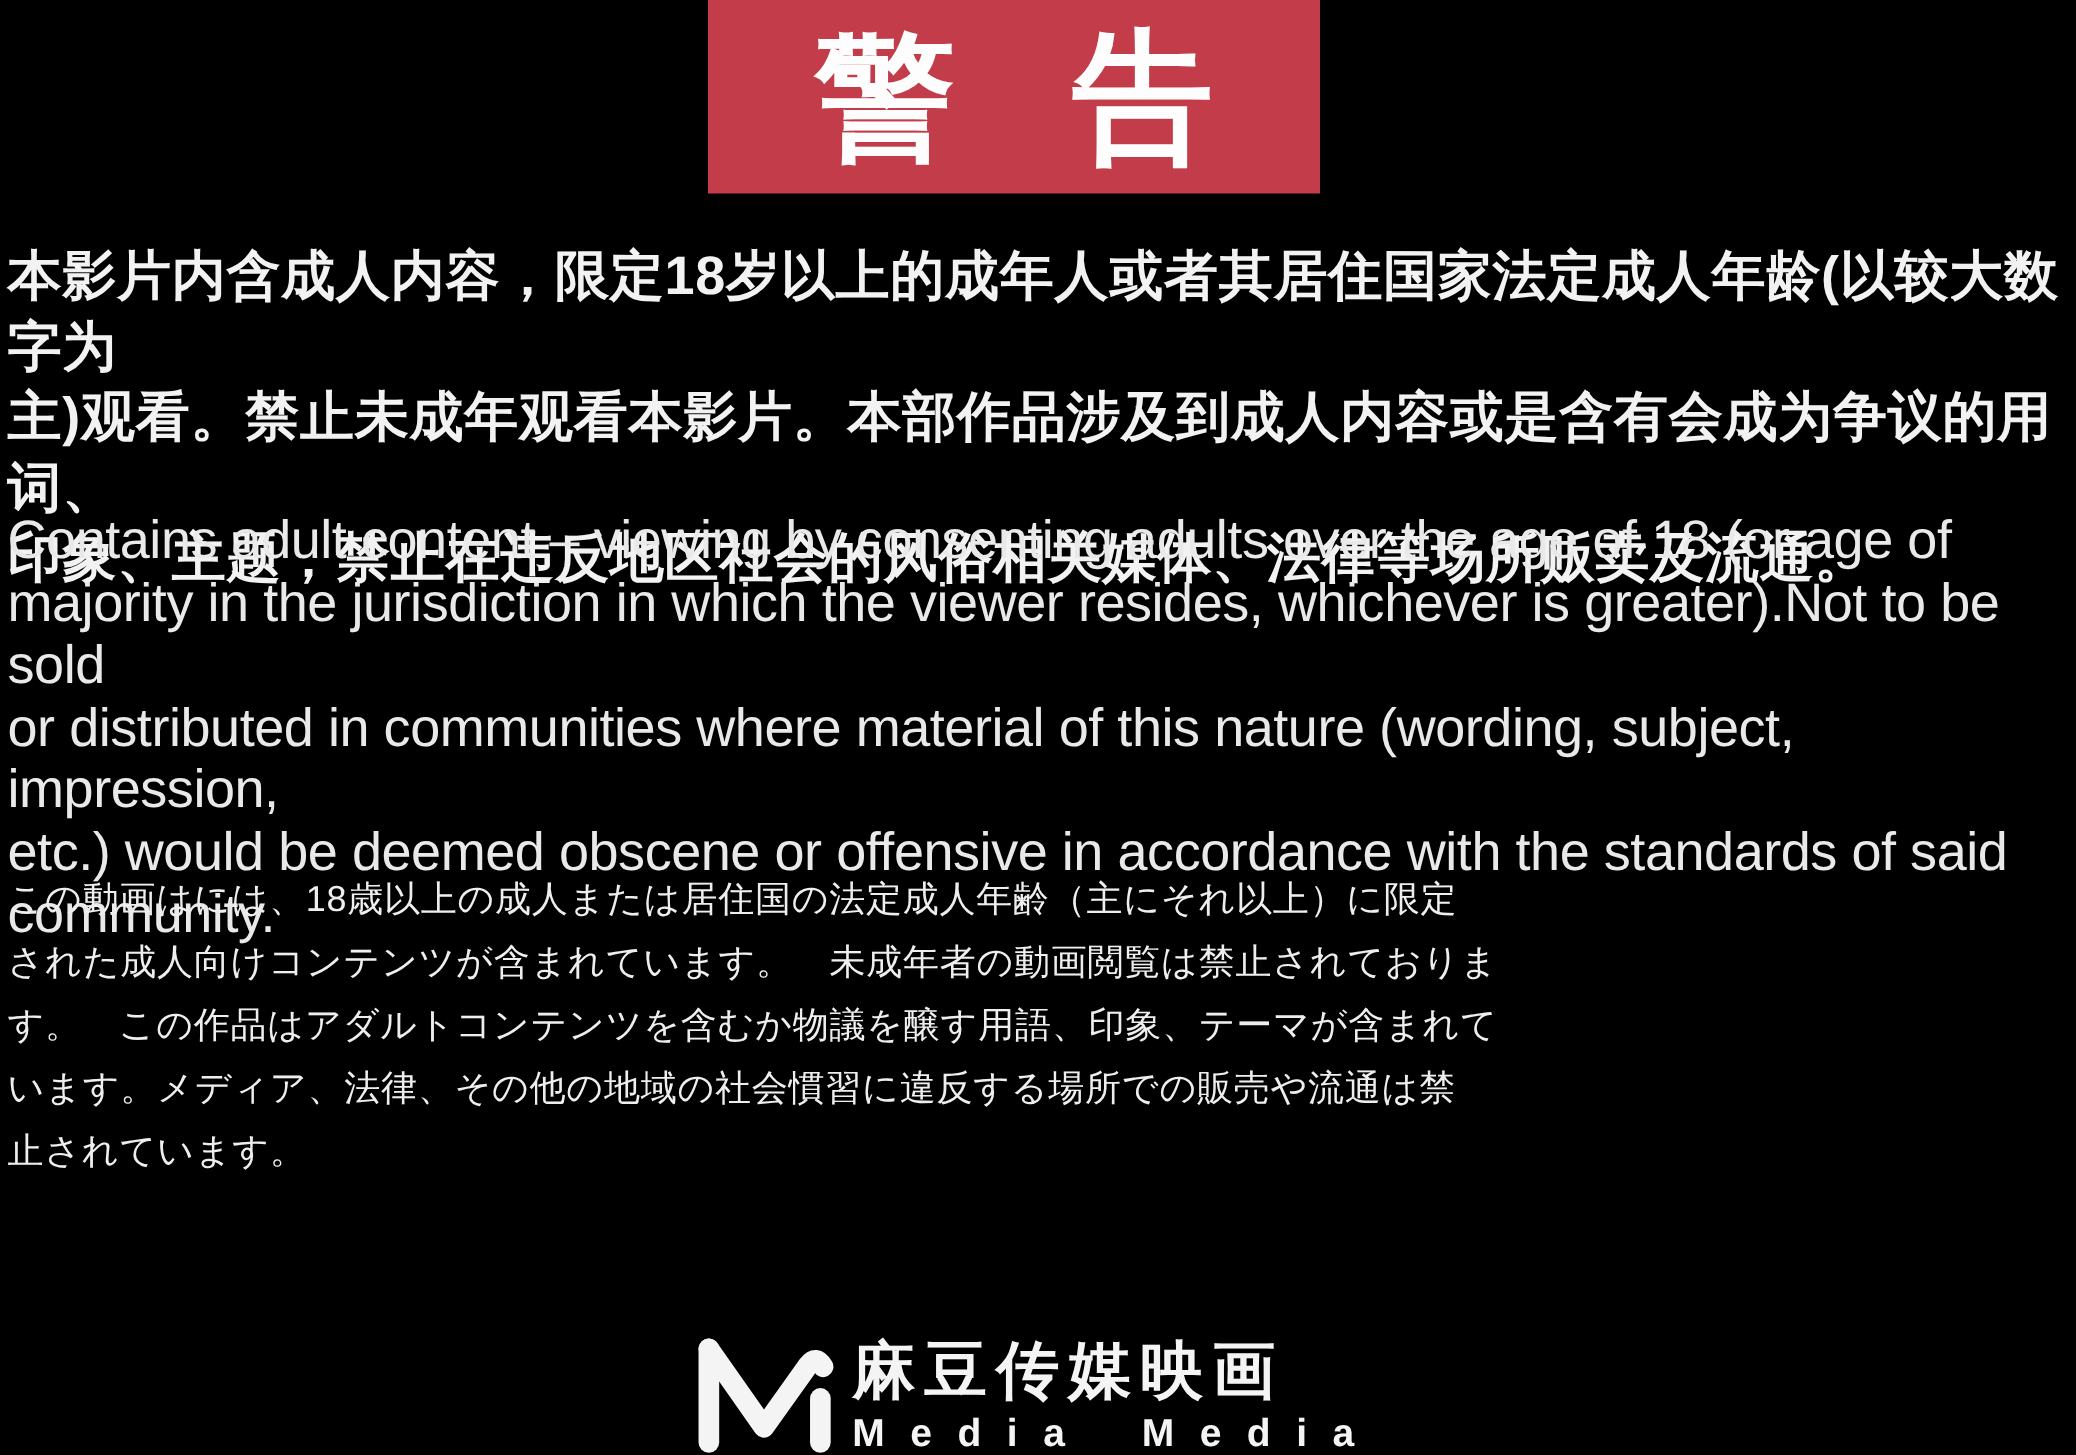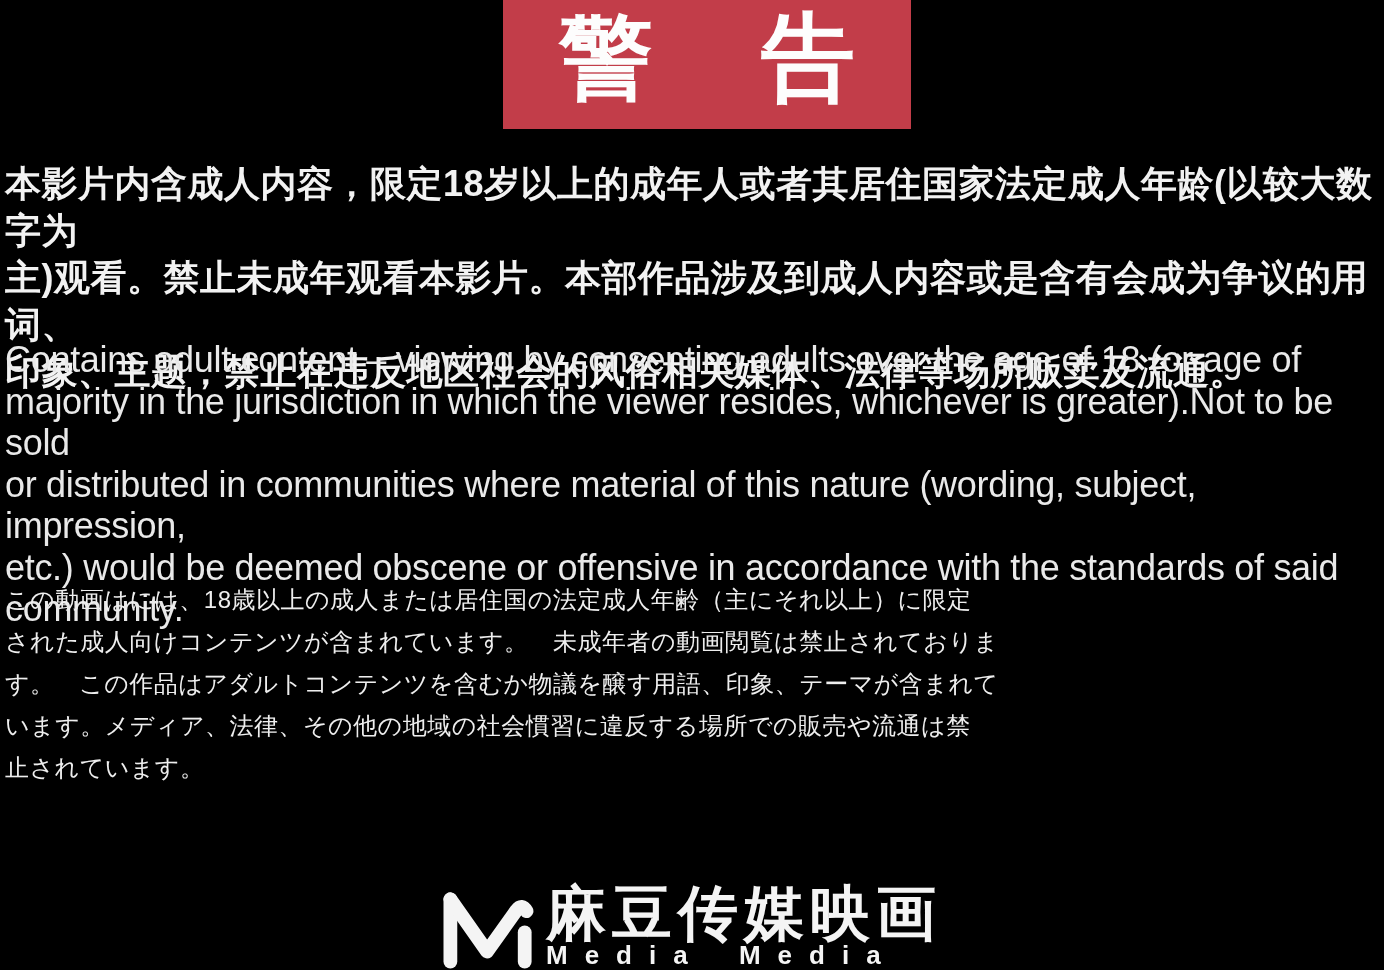--- a/index.html
+++ b/index.html
@@ -7,24 +7,24 @@
     width: 1384px; height: 970px;
     background: #000000;
     overflow: hidden;
     font-family: "Liberation Sans", sans-serif;
   }
   .page { position: relative; width: 1384px; height: 970px; background: #000; }
 
   
   .banner {
     position: absolute;
-    left: 503px; top: 0;
+    left: 472px; top: 0;
     width: 408px; height: 129px;
     background: #c23d49;
-    display: flex; align-items: center; justify-content: center; font-family: Liberation Mono, monospace;
+    display: flex; align-items: center; justify-content: center;
   }
   .banner-title {
     color: #fdfdfd;
     font-size: 94px;
     font-weight: 700;
     letter-spacing: 0.10em;
     word-spacing: 0.35em;
     line-height: 1;
     padding-left: 0.10em; 
     white-space: nowrap;
@@ -69,21 +69,21 @@
     left: 50%; bottom: 1px;
     transform: translateX(-50%);
     display: flex;
     align-items: flex-end;
     gap: 12px;
   }
   .logo-monogram { display: block; flex: 0 0 auto; }
   .logo-text { display: flex; flex-direction: column; align-items: flex-start; }
   .logo-cjk {
     color: #f4f4f4;
-    font-size: 60px;
+    font-size: 42px;
     font-weight: 700;
     letter-spacing: 6px;
     line-height: 58px;
     white-space: nowrap;
   }
   .logo-latin {
     color: #f4f4f4;
     font-size: 26px;
     font-weight: 700;
     letter-spacing: 17px;

